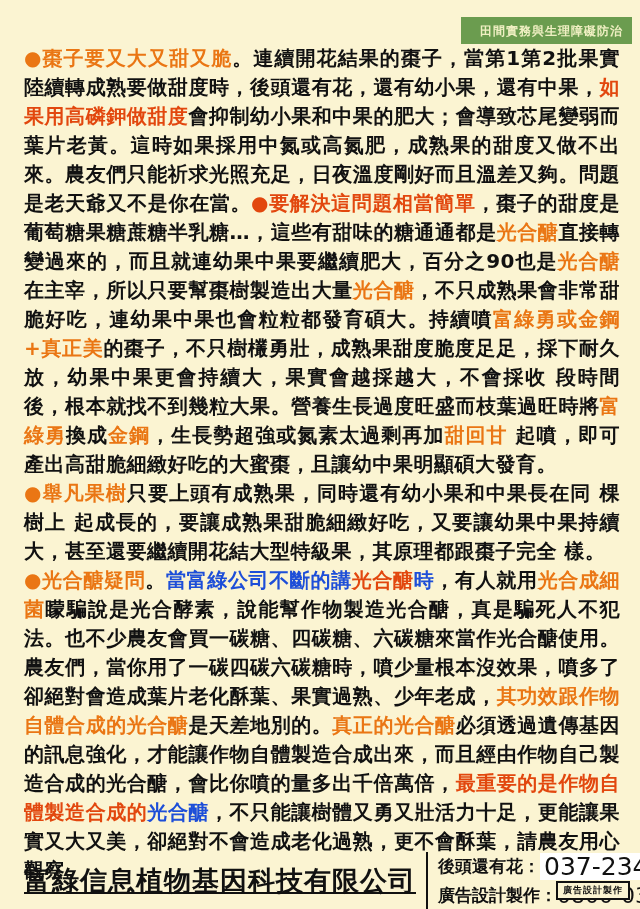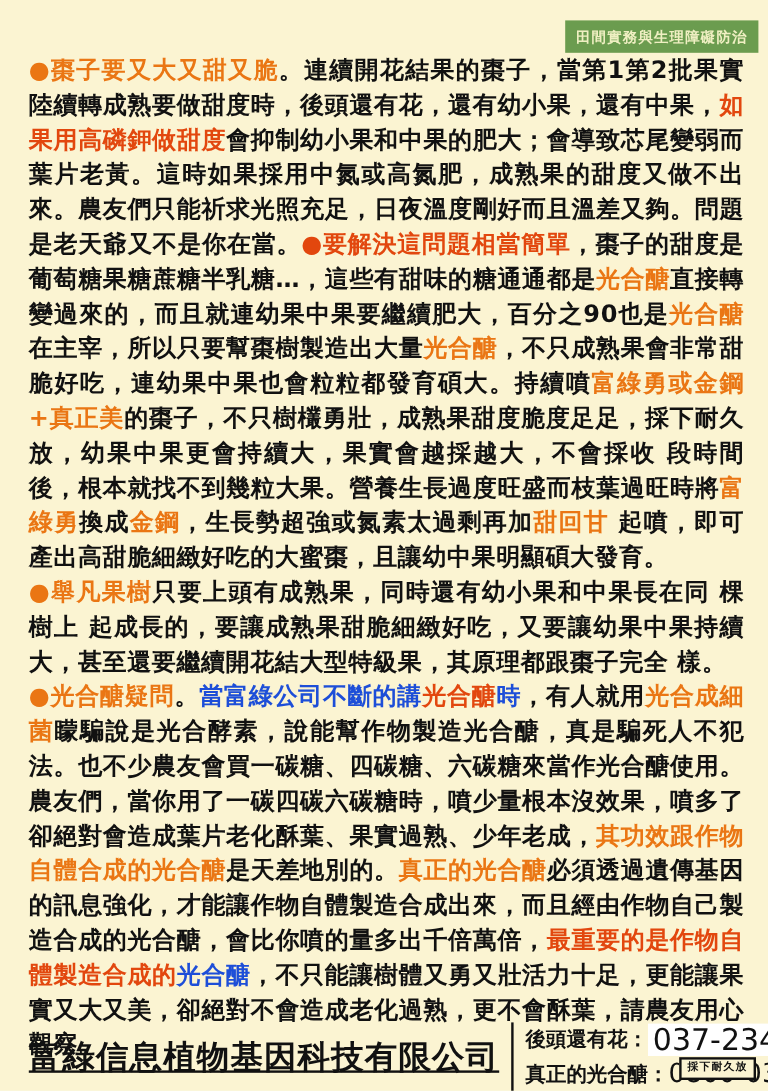--- a/index.html
+++ b/index.html
@@ -9,21 +9,21 @@
     background:#FBF4D2;
     overflow:hidden;
     font-family:"DejaVu Sans","Liberation Sans",sans-serif;
   }
   .badge{
     position:absolute;top:17px;right:8px;
     background:#6B9C4F;
     color:#EFEFC2;
     font-size:12px;font-weight:bold;
     line-height:16px;
-    padding:6px 9px 5px 9px;
+    padding:6px 9px 5px 19px;
     letter-spacing:1px;
   }
   .article{
     position:absolute;left:24px;right:20px;top:44px;
     color:#111;
     font-size:20px;line-height:29px;
     font-weight:bold;
     text-align:justify;
     letter-spacing:0.5px;
   }
@@ -84,23 +84,23 @@
 
   <div class="footer">
     <div class="company">富綠信息植物基因科技有限公司</div>
     <div class="divider"></div>
     <div class="phones">
       <div class="phone-row">
         <span class="phone-label">後頭還有花：</span>
         <span class="phone-number-main">037-234647</span>
       </div>
       <div class="phone-row">
-        <span class="phone-label">真正的光合醣：</span>
+        <span class="phone-label">廣告設計製作：</span>
         <span class="phone-number-free">0800-037-998</span>
       </div>
     </div>
   </div>
 
   <div class="credit-box">
-    <span>採下耐久放</span>
+    <span>廣告設計製作</span>
   </div>
 
 </div>
 
 </body></html>

